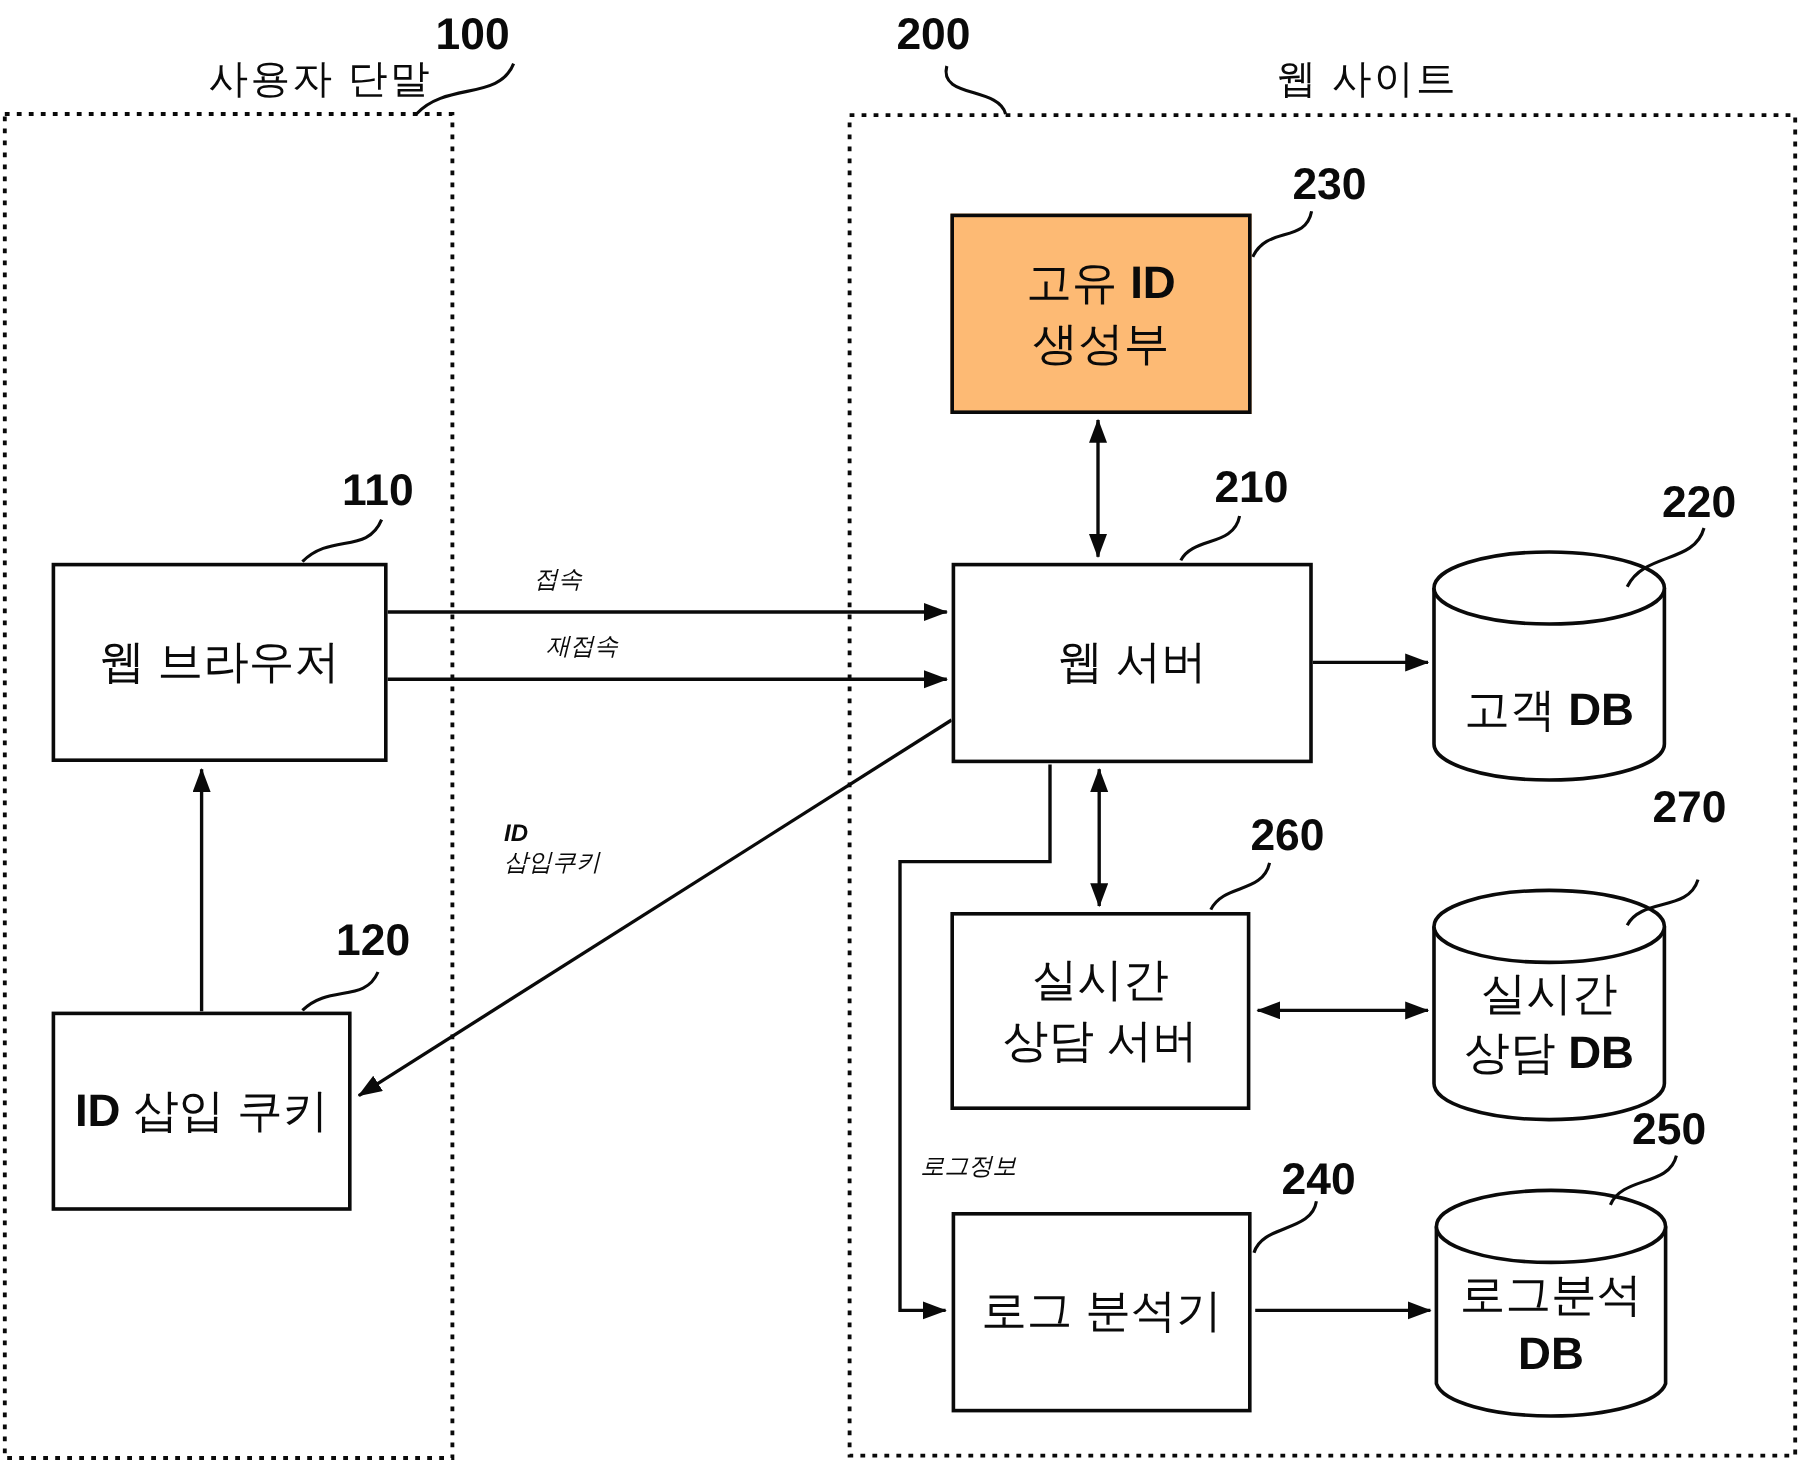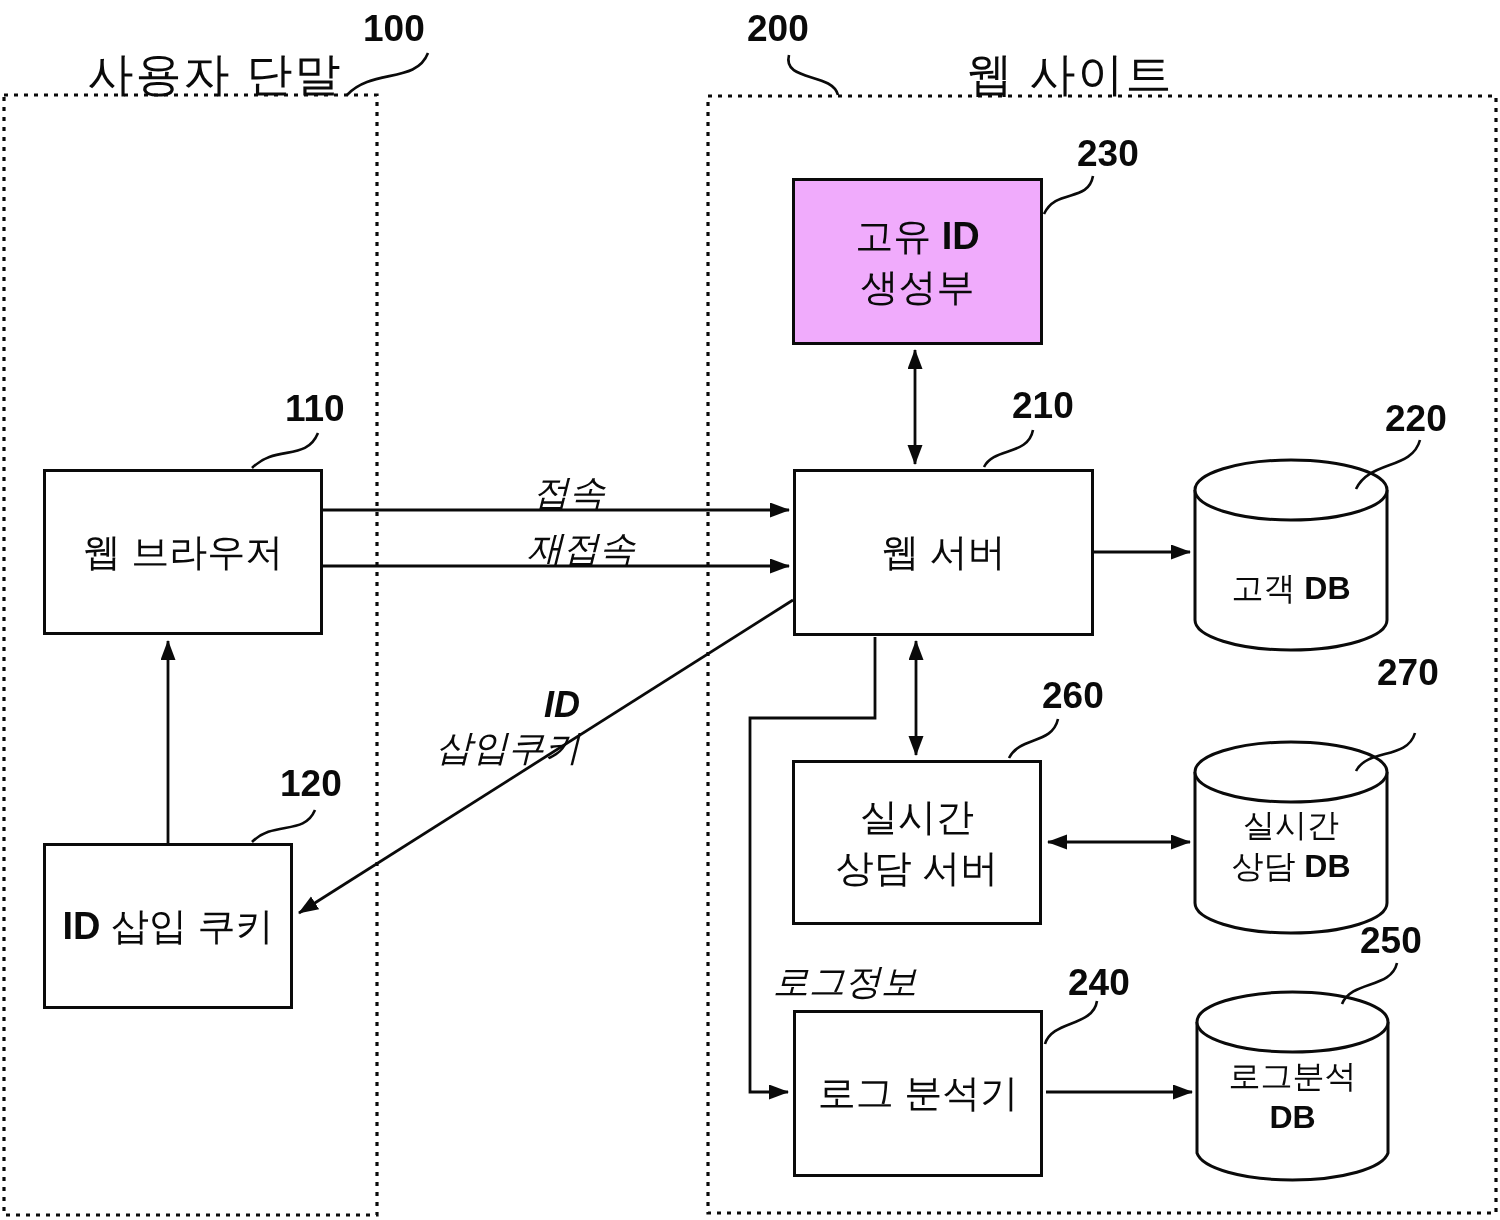--- a/index.html
+++ b/index.html
@@ -2,33 +2,33 @@
 <html><head>
 <meta charset="utf-8">
 <style>
   html,body{margin:0;padding:0;background:#ffffff;}
   .figure{
     position:relative;width:1500px;height:1220px;background:#ffffff;
     font-family:"Liberation Sans","DejaVu Sans",sans-serif;color:#0a0a0a;overflow:hidden;
   }
   .figure svg.wires{position:absolute;left:0;top:0;width:1500px;height:1220px;}
   .abs{position:absolute;}
-  .group-title{font-size:46px;font-weight:500;letter-spacing:2px;text-align:center;white-space:nowrap;}
+  .group-title{font-size:33px;font-weight:500;letter-spacing:2px;text-align:right;white-space:nowrap;}
   .refnum{font-size:37px;font-weight:bold;white-space:nowrap;}
   .node{
     position:absolute;border:3px solid #0a0a0a;background:#ffffff;
     display:flex;flex-direction:column;align-items:center;justify-content:center;
     font-size:38px;line-height:1.32;text-align:center;white-space:nowrap;box-sizing:border-box;
   }
-  .node.gray{background:#f0abfc;}
+  .node.gray{background:#fdba74;}
   .dbtext{
     position:absolute;display:flex;flex-direction:column;align-items:center;justify-content:flex-start;
-    font-size:32px;line-height:1.28;text-align:center;white-space:nowrap;
+    font-size:38px;line-height:1.28;text-align:center;white-space:nowrap;
   }
-  .edge-label{position:absolute;font-style:italic;font-size:36px;text-align:right;white-space:nowrap;line-height:1.2;}
+  .edge-label{position:absolute;font-style:italic;font-size:20px;text-align:left;white-space:nowrap;line-height:1.2;}
   .b{font-weight:bold;}
 </style>
 </head>
 <body>
 
 <div class="figure">
 
   <svg class="wires" viewBox="0 0 1500 1220">
     <defs>
       <marker id="ah" markerUnits="userSpaceOnUse" markerWidth="24" markerHeight="18" refX="19" refY="7.5" orient="auto-start-reverse">

